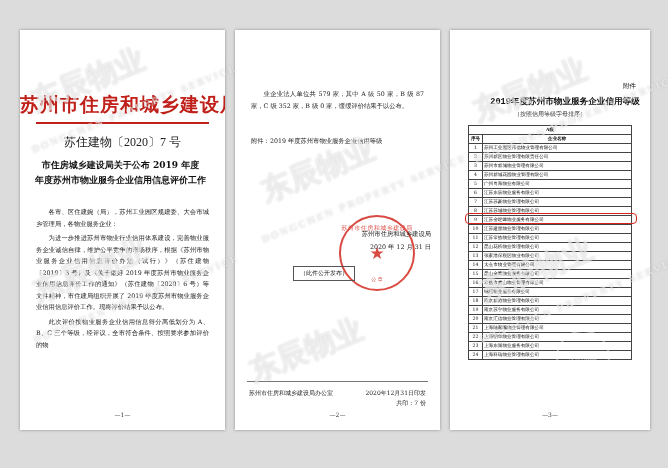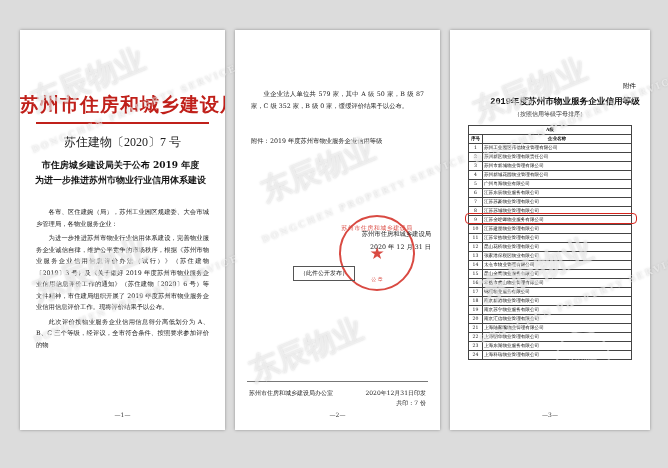--- a/index.html
+++ b/index.html
@@ -166,21 +166,21 @@
 <body>
 
 <div class="scan"></div>
 
 <div class="page" id="page1">
   <div class="p1-title">苏州市住房和城乡建设局文件</div>
   <div class="p1-rule"></div>
   <div class="p1-docno">苏住建物〔2020〕7 号</div>
   <div class="p1-head">
     <div>市住房城乡建设局关于公布 2019 年度</div>
-    <div>为进一步推进苏州市物业行业信用体系建设</div>
+    <div>年度苏州市物业服务企业信用信息评价工作</div>
   </div>
   <div class="p1-body">
     <p>各市、区住建婉（局），苏州工业园区规建委、大会市城乡管理局，各物业服务企业：</p>
     <p>为进一步推进苏州市物业行业信用体系建设，完善物业服务企业诚信自律，维护公平竞争的市场秩序，根据《苏州市物业服务企业信用信息评价办法（试行）》（苏住建物〔2019〕3 号）及《关于做好 2019 年度苏州市物业服务企业信用信息评价工作的通知》（苏住建物〔2020〕6 号）等文件精神，市住建局组织开展了 2019 年度苏州市物业服务企业信用信息评价工作。现将评价结果予以公布。</p>
     <p>此次评价按物业服务企业信用信息得分高低划分为 A、B、C 三个等级，经评议，全市符合条件、按照要求参加评价的物</p>
   </div>
   <div class="pagenum">—1—</div>
 </div>
 
 <div class="page" id="page2">

